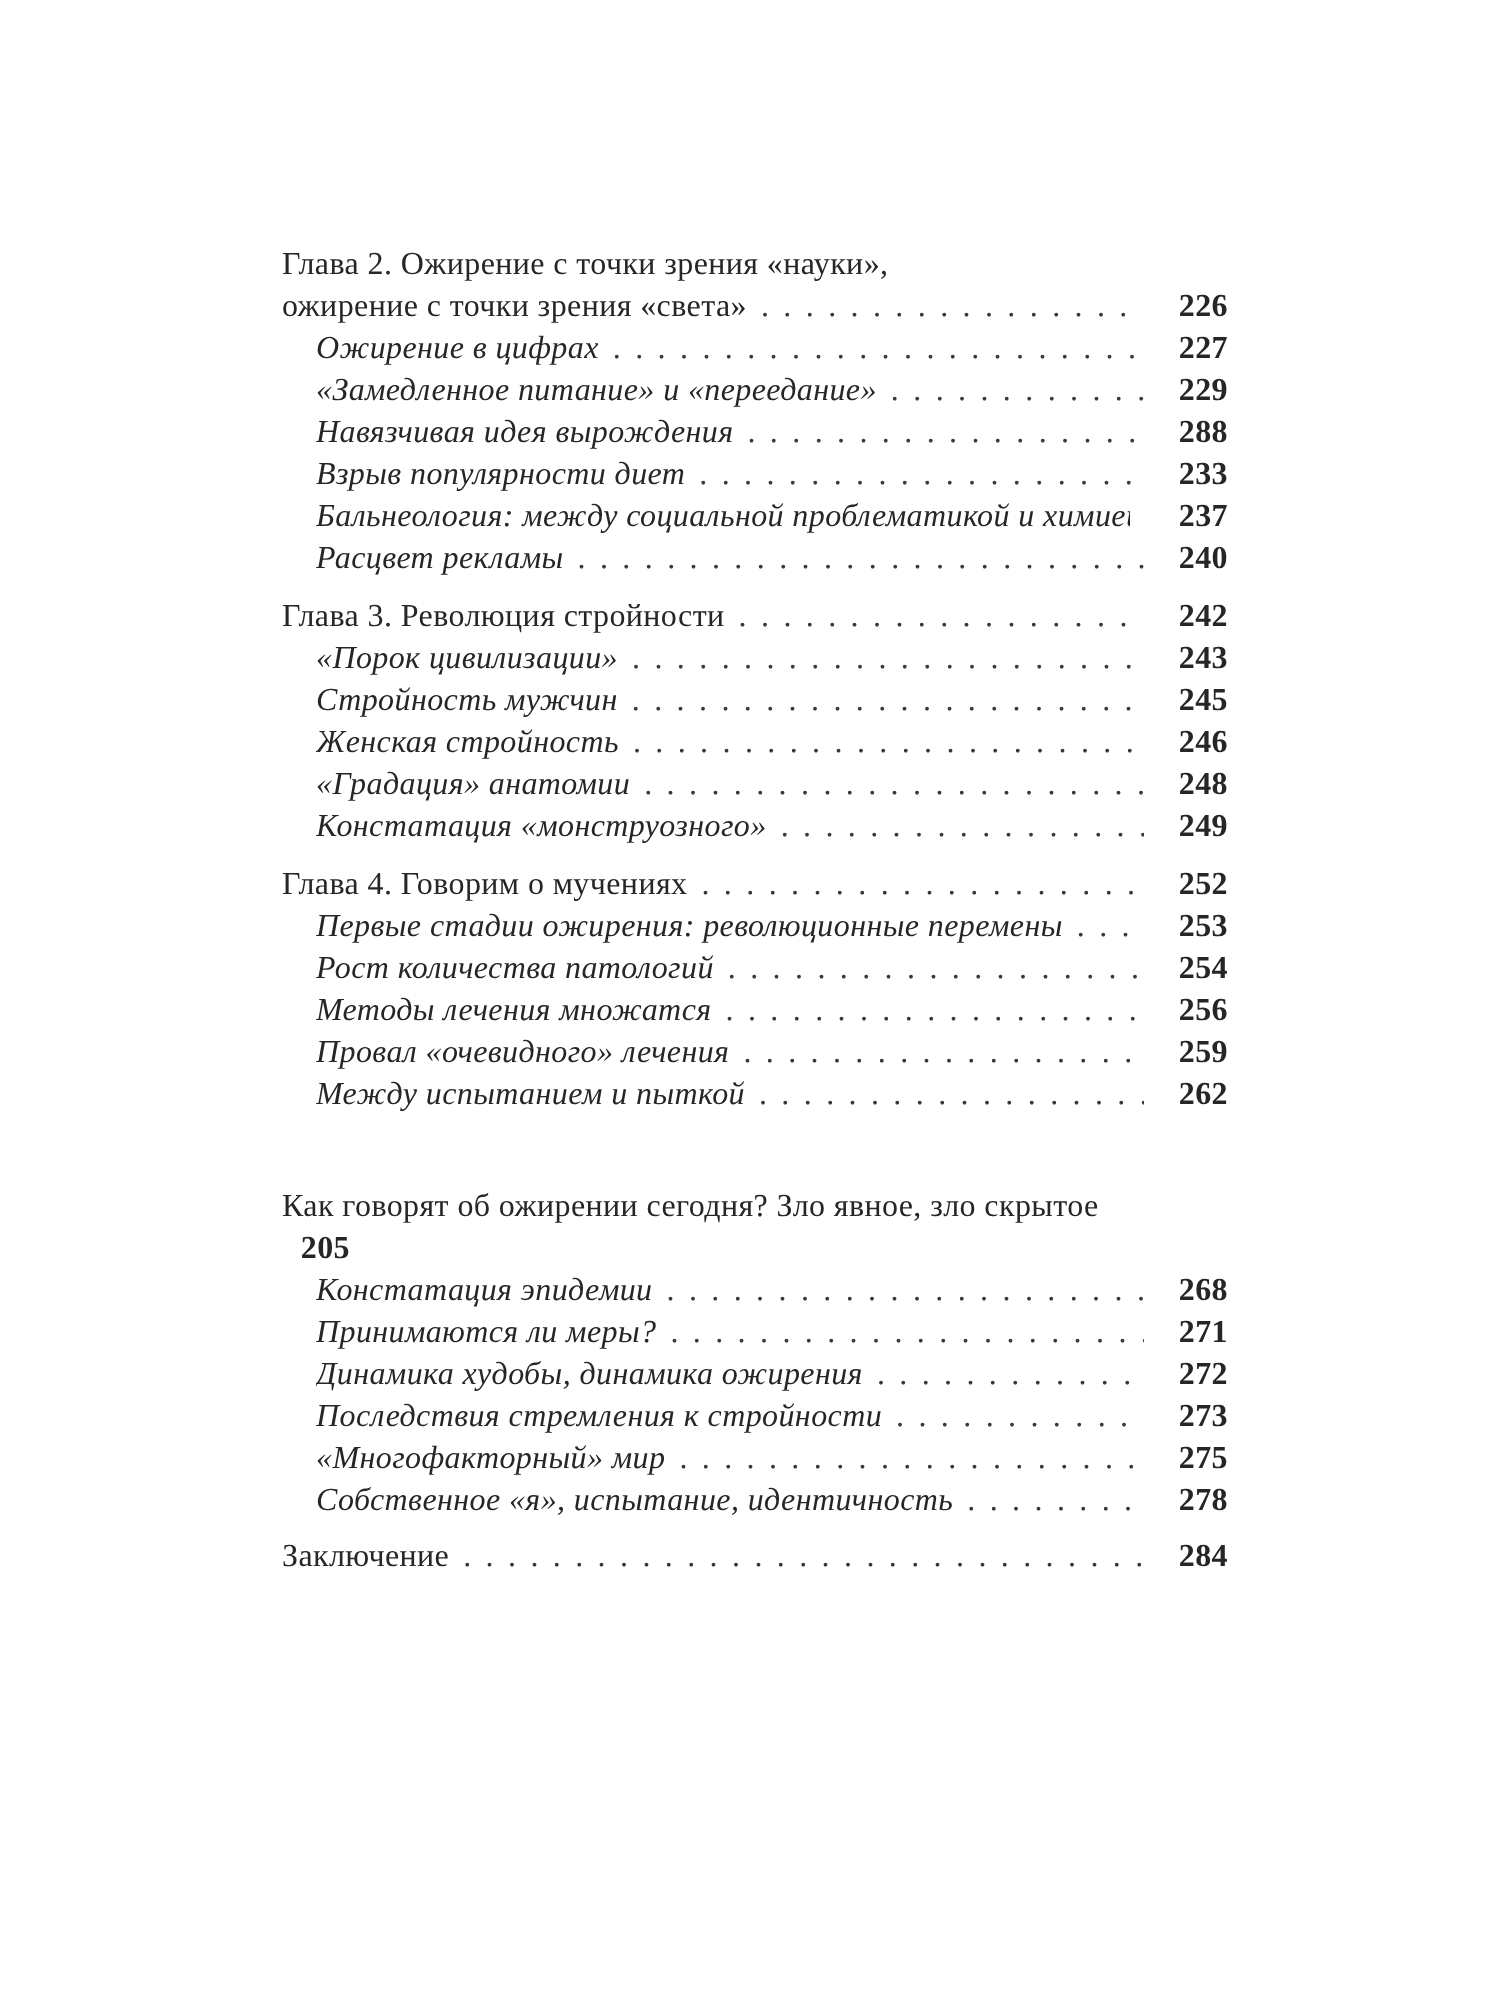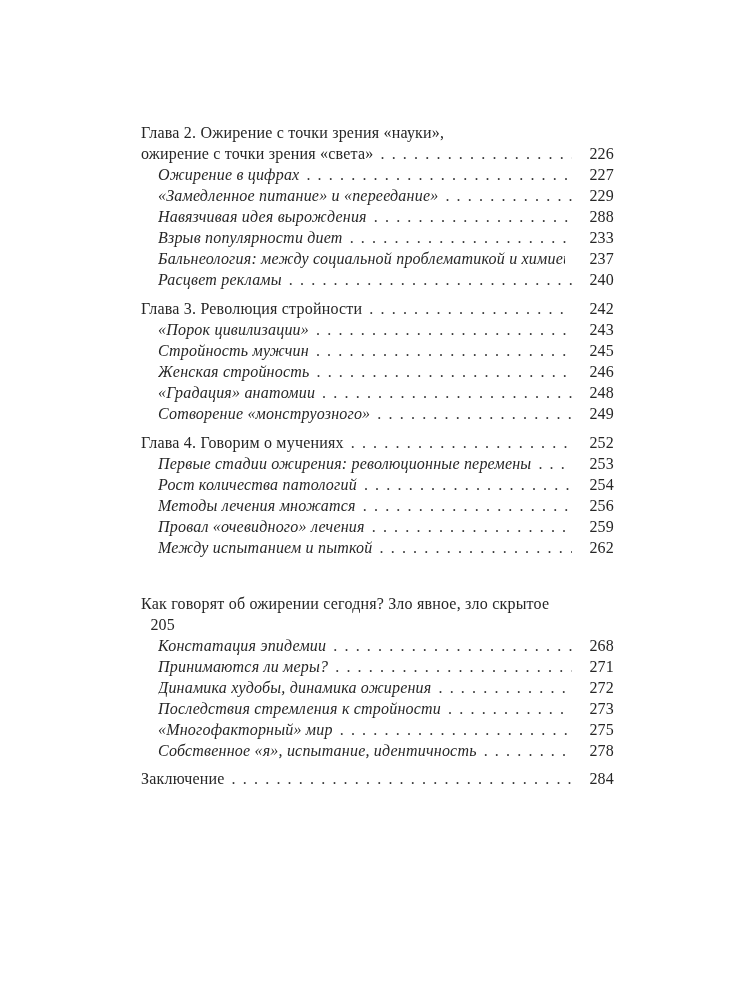--- a/index.html
+++ b/index.html
@@ -42,20 +42,21 @@
     margin: 0 8px 0 7px;
     letter-spacing: 1.6px;
     color: #383838;
   }
   .spacer { flex: 1 1 0; min-width: 2px; }
   .pagenum {
     flex: 0 0 auto;
     min-width: 34px;
     text-align: right;
     white-space: nowrap;
+    font-weight: bold;
   }
 </style>
 </head>
 <body>
 
 <div class="page">
   <div class="toc" id="toc">
       <div class="row top">
         <span class="label">Глава 2. Ожирение с точки зрения «науки»,</span>
       </div>
@@ -113,21 +114,21 @@
         <span class="label">Женская стройность</span>
         <span class="leader">. . . . . . . . . . . . . . . . . . . . . . . . . . . . . . . . . . . . . . . . . . . . . . . . . . . . . . . . . . . .</span>
         <span class="pagenum">246</span>
       </div>
       <div class="row sub">
         <span class="label">«Градация» анатомии</span>
         <span class="leader">. . . . . . . . . . . . . . . . . . . . . . . . . . . . . . . . . . . . . . . . . . . . . . . . . . . . . . . . . . . .</span>
         <span class="pagenum">248</span>
       </div>
       <div class="row sub">
-        <span class="label">Сотворение «монструозного»</span>
+        <span class="label">Констатация «монструозного»</span>
         <span class="leader">. . . . . . . . . . . . . . . . . . . . . . . . . . . . . . . . . . . . . . . . . . . . . . . . . . . . . . . . . . . .</span>
         <span class="pagenum">249</span>
       </div>
       <div class="row top gap-chapter">
         <span class="label">Глава 4. Говорим о мучениях</span>
         <span class="leader">. . . . . . . . . . . . . . . . . . . . . . . . . . . . . . . . . . . . . . . . . . . . . . . . . . . . . . . . . . . .</span>
         <span class="pagenum">252</span>
       </div>
       <div class="row sub">
         <span class="label">Первые стадии ожирения: революционные перемены</span>

